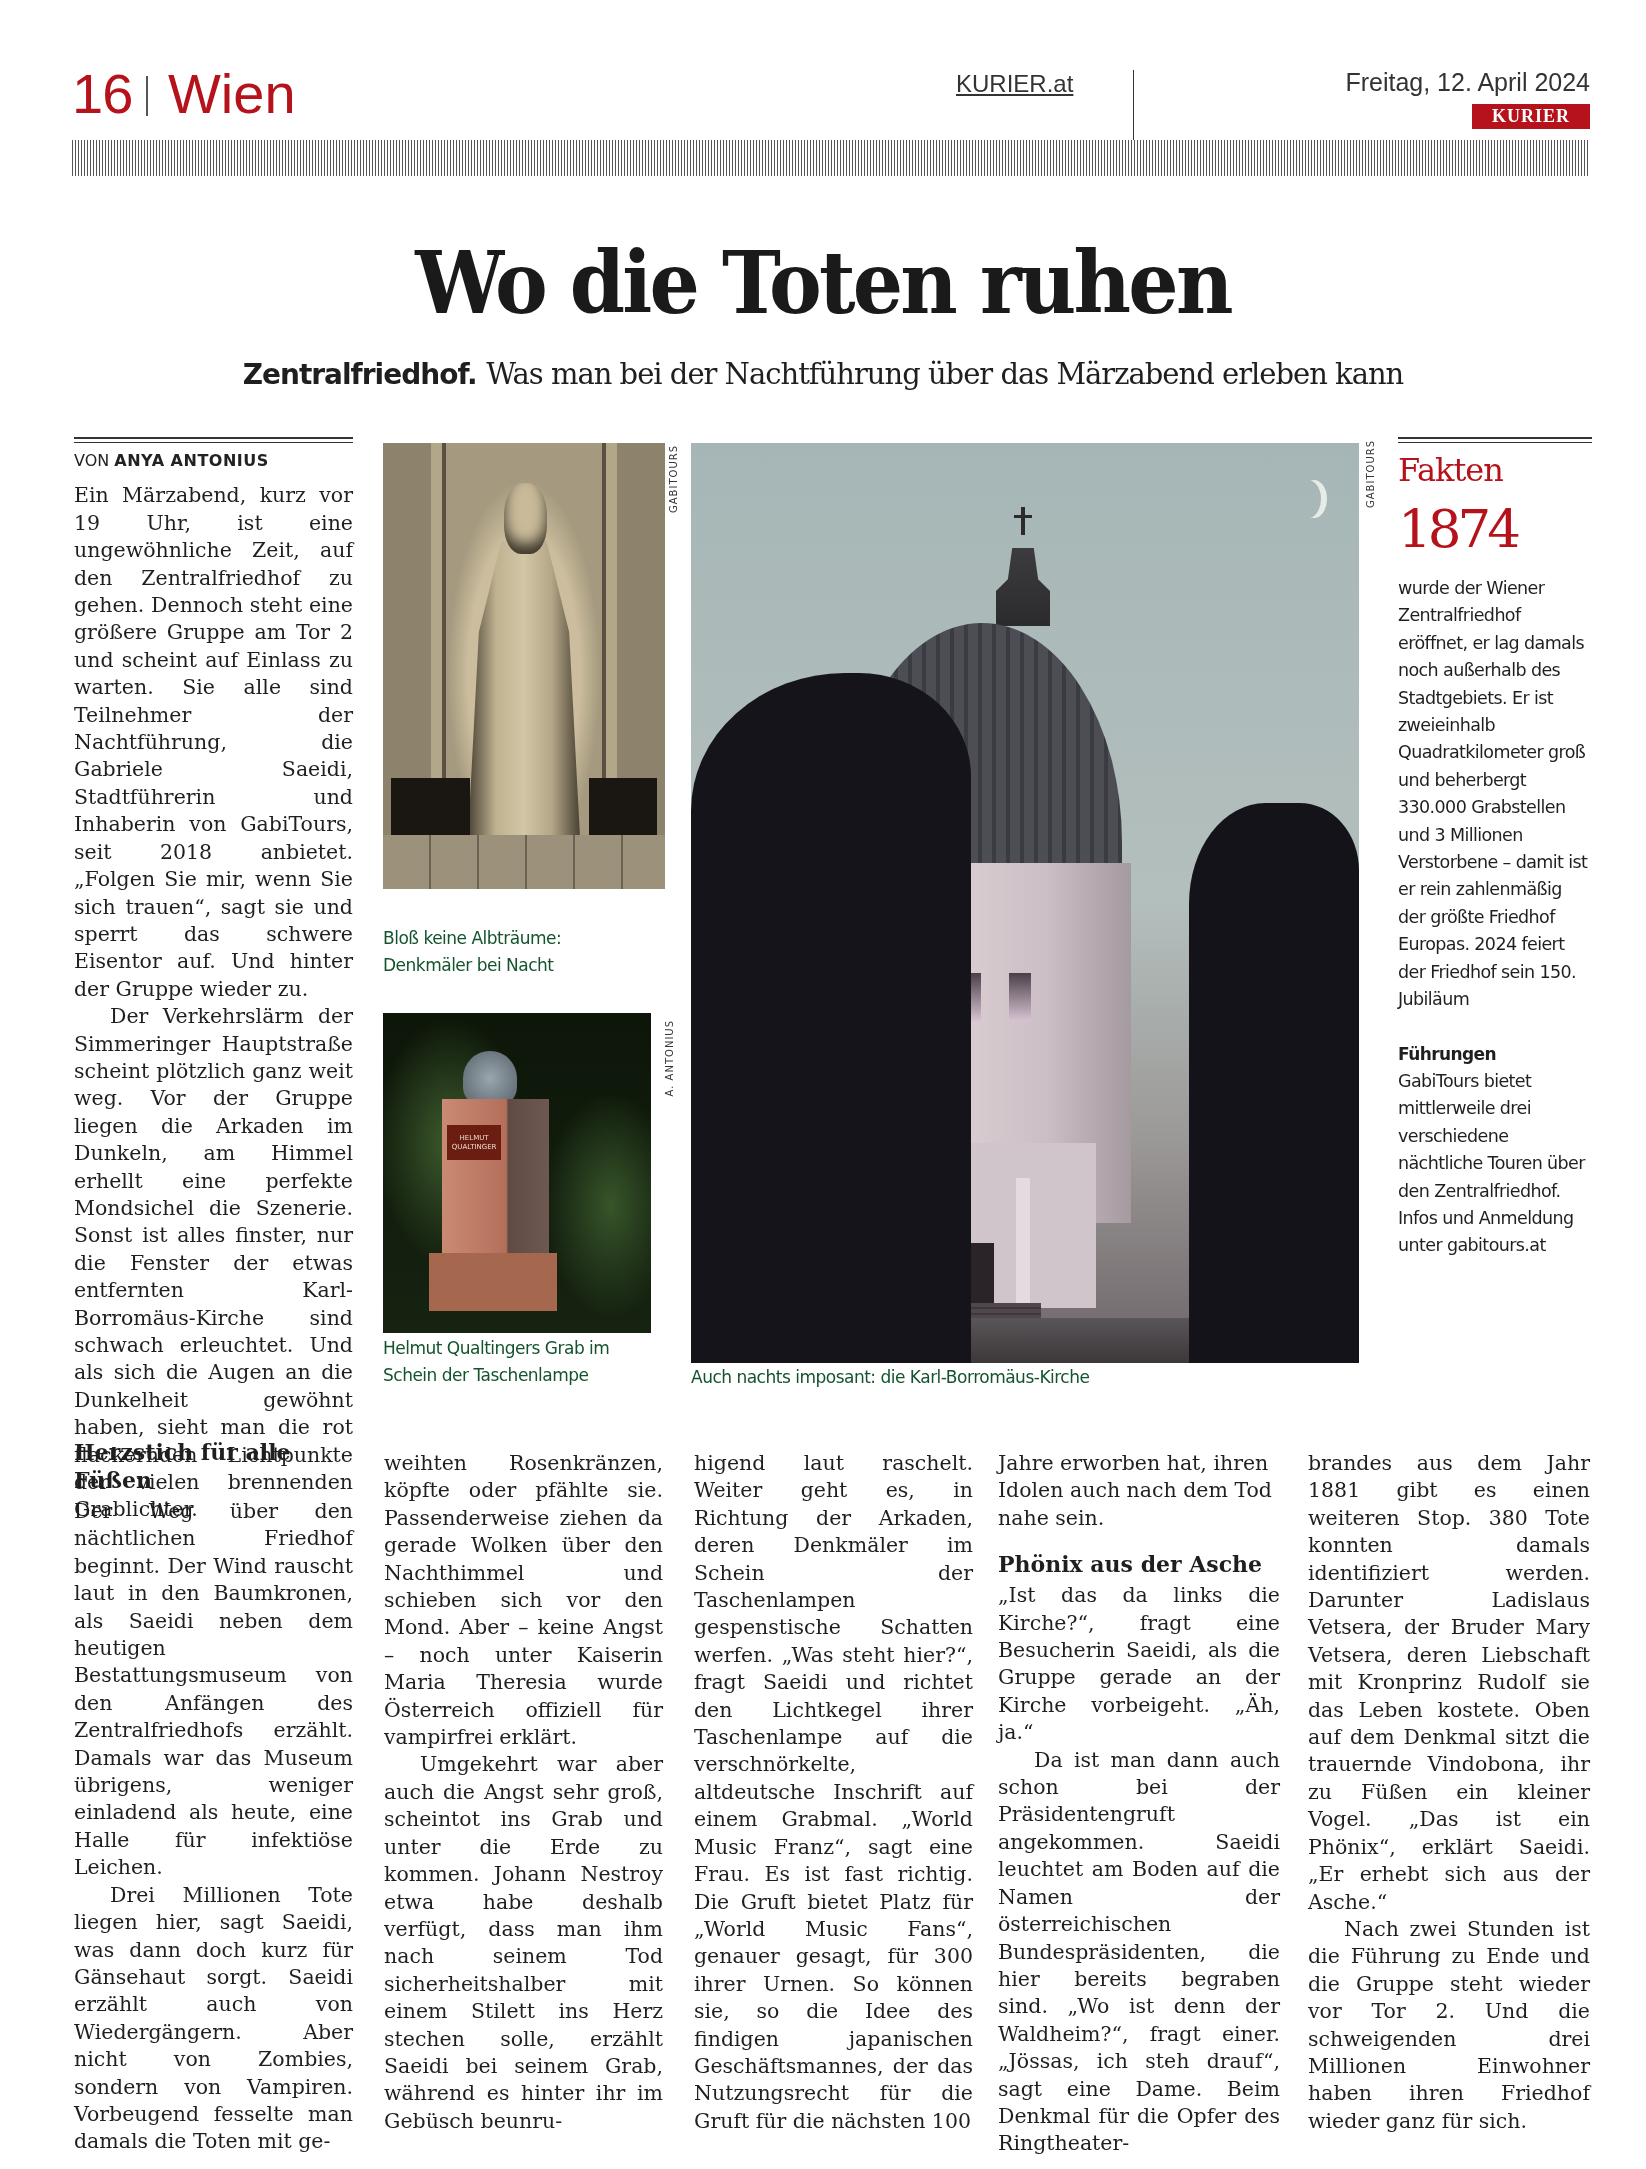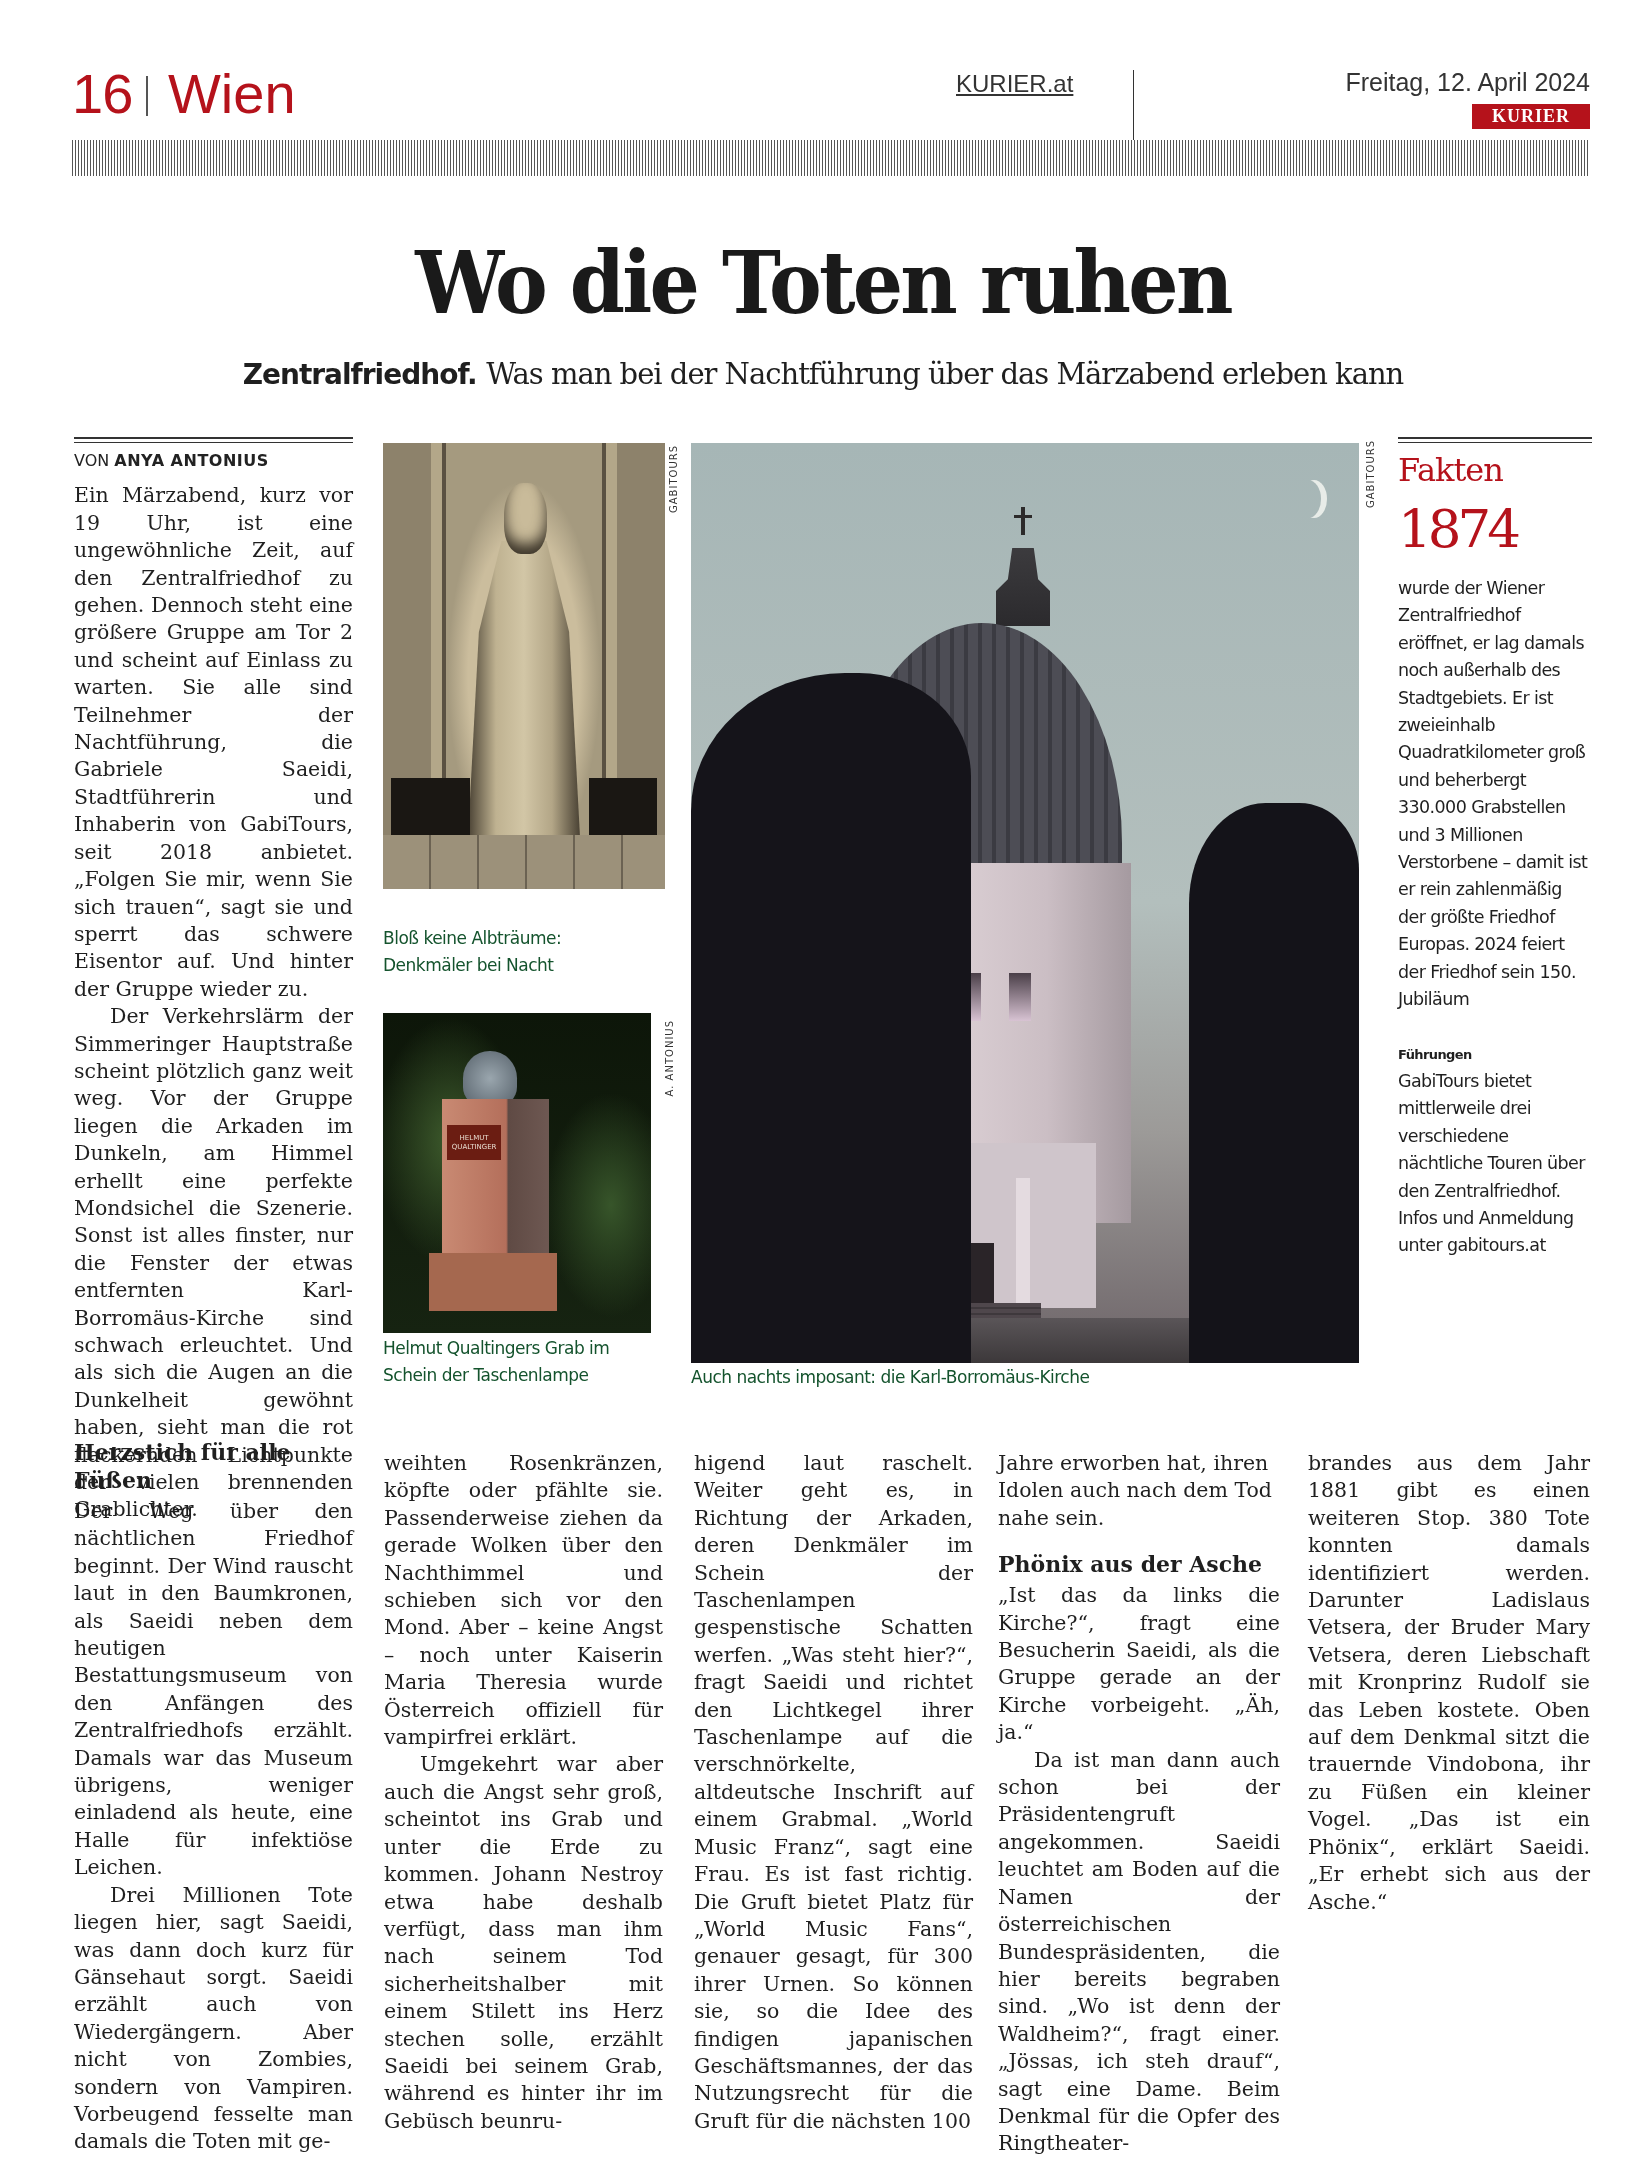--- a/index.html
+++ b/index.html
@@ -80,21 +80,21 @@
   .church .road { position: absolute; left: 0; top: 875px; width: 100%; height: 45px; background: linear-gradient(#5a5558, #3c383a); }
   .church .trees-l { position: absolute; left: 0; top: 230px; width: 280px; height: 690px; background: #15141a; border-radius: 55% 40% 0 0 / 20% 15% 0 0; }
   .church .trees-r { position: absolute; right: 0; top: 360px; width: 170px; height: 560px; background: #141319; border-radius: 45% 35% 0 0 / 18% 12% 0 0; }
 
   
   .facts { position: absolute; left: 1398px; top: 437px; width: 194px; }
   .facts .double-rule { margin-bottom: 8px; }
   .facts-title { font-family: "DejaVu Serif", serif; font-size: 32px; color: #b5121b; line-height: 38px; letter-spacing: -1px; }
   .facts-number { font-family: "DejaVu Serif", serif; font-size: 53px; color: #b5121b; line-height: 80px; letter-spacing: -4px; margin-bottom: 6px; }
   .facts-text { font-family: "DejaVu Sans", sans-serif; font-size: 17.5px; line-height: 27.4px; color: #1f1f1f; letter-spacing: -0.6px; }
-  .facts-sub { font-family: "DejaVu Sans", sans-serif; font-weight: bold; font-size: 13px; line-height: 27.4px; margin-top: 27px; letter-spacing: -0.6px; }
+  .facts-sub { font-family: "DejaVu Sans", sans-serif; font-weight: bold; font-size: 17px; line-height: 27.4px; margin-top: 27px; letter-spacing: -0.6px; }
 </style>
 </head>
 <body>
 
 <div class="page-num">16</div>
 <div class="page-sep"></div>
 <div class="section-name">Wien</div>
 <div class="site-url">KURIER.at</div>
 <div class="header-vline"></div>
 <div class="issue-date">Freitag, 12. April 2024</div>
@@ -190,13 +190,14 @@
 
 <div class="col" style="left:998px; top:1450px; width:282px;">
   <p style="text-align:left;">Jahre erworben hat, ihren Idolen auch nach dem Tod nahe sein.</p>
   <div class="subheading" style="margin-top:18px;">Phönix aus der Asche</div>
   <p>„Ist das da links die Kirche?“, fragt eine Besucherin Saeidi, als die Gruppe gerade an der Kirche vorbeigeht. „Äh, ja.“</p>
   <p class="indent">Da ist man dann auch schon bei der Präsidentengruft angekommen. Saeidi leuchtet am Boden auf die Namen der österreichischen Bundespräsidenten, die hier bereits begraben sind. „Wo ist denn der Waldheim?“, fragt einer. „Jössas, ich steh drauf“, sagt eine Dame. Beim Denkmal für die Opfer des Ringtheater-</p>
 </div>
 
 <div class="col" style="left:1308px; top:1450px; width:282px;">
   <p>brandes aus dem Jahr 1881 gibt es einen weiteren Stop. 380 Tote konnten damals identifiziert werden. Darunter Ladislaus Vetsera, der Bruder Mary Vetsera, deren Liebschaft mit Kronprinz Rudolf sie das Leben kostete. Oben auf dem Denkmal sitzt die trauernde Vindobona, ihr zu Füßen ein kleiner Vogel. „Das ist ein Phönix“, erklärt Saeidi. „Er erhebt sich aus der Asche.“</p>
+  <p class="indent">Nach zwei Stunden ist die Führung zu Ende und die Gruppe steht wieder vor Tor 2. Und die schweigenden drei Millionen Einwohner haben ihren Friedhof wieder ganz für sich.</p>
 </div>
 
 </body></html>

